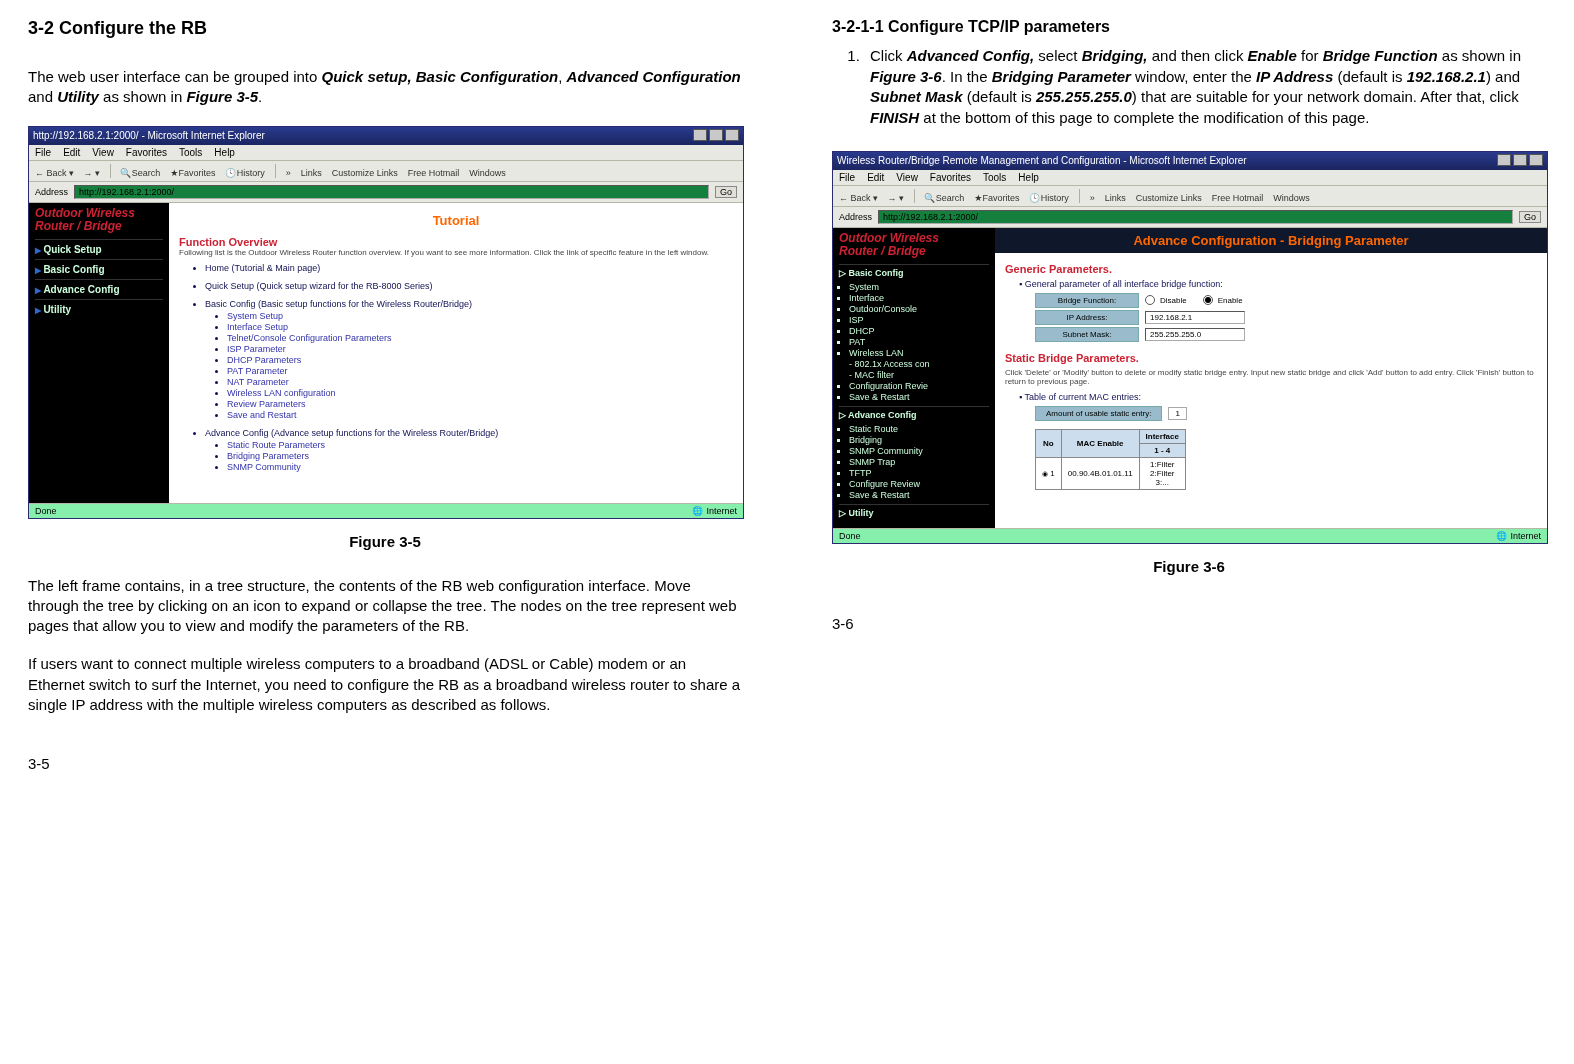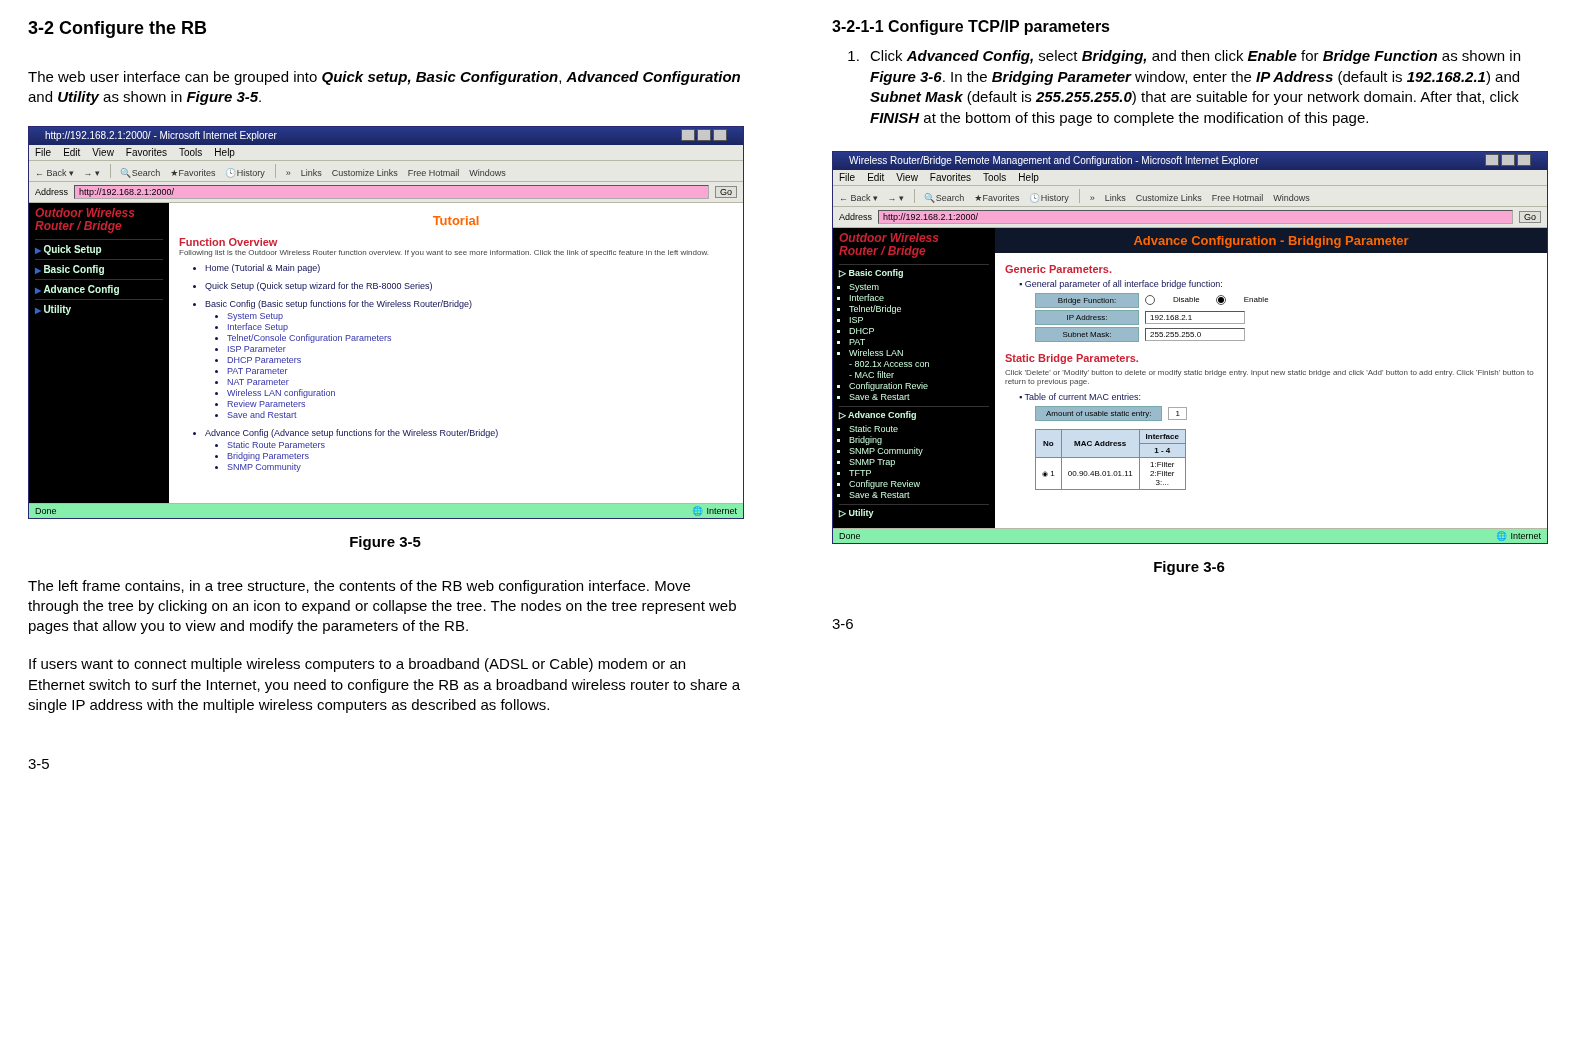--- a/index.html
+++ b/index.html
@@ -8,27 +8,27 @@
   h2{font-size:18px;font-weight:bold;margin:0 0 28px 0}
   h3{font-size:16px;font-weight:bold;margin:0 0 10px 0}
   p{margin:0 0 18px 0;line-height:1.35}
   .emph{font-weight:bold;font-style:italic}
   ol{margin:0 0 22px 0;padding-left:32px}
   ol li{padding-left:6px;line-height:1.38}
   .fig-caption{text-align:center;font-weight:bold;margin:14px 0 26px 0}
   .page-num{text-align:left;margin-top:40px}
   
   .ie-window{border:1px solid #2a2a70;background:#e8e8e2;font-family:Tahoma,Arial,sans-serif;width:100%}
-  .ie-title{background:linear-gradient(#2a3a8d,#1a2560);color:#fff;font-size:10px;padding:2px 16px;display:flex;align-items:center;justify-content:space-between}
+  .ie-title{background:linear-gradient(#2a3a8d,#1a2560);color:#fff;font-size:10px;padding:2px 4px;display:flex;align-items:center;justify-content:space-between}
   .ie-title .btns span{display:inline-block;width:12px;height:10px;background:#c9c9c9;border:1px solid #555;margin-left:2px}
   .ie-menu{font-size:10px;padding:2px 6px;border-bottom:1px solid #b7b7a8;background:#e8e8e2;display:flex;gap:12px}
   .ie-tool{font-size:9px;padding:3px 6px;border-bottom:1px solid #b7b7a8;background:#e8e8e2;display:flex;gap:10px;align-items:flex-end;color:#333;flex-wrap:nowrap;overflow:hidden}
   .ie-tool .divider{width:1px;height:14px;background:#b0b0a0}
   .ie-addr{font-size:9px;padding:3px 6px;border-bottom:1px solid #b7b7a8;background:#e8e8e2;display:flex;align-items:center;gap:6px}
-  .ie-addr .field{flex:1;background:#f9a8d4;border:1px inset #aaa;padding:1px 4px}
+  .ie-addr .field{flex:1;background:#15803d;border:1px inset #aaa;padding:1px 4px}
   .ie-addr .go{border:1px solid #888;padding:0 4px;background:#e0e0d8}
   .ie-body{display:flex;background:#fff;min-height:300px}
   .ie-side{width:128px;background:#000;color:#aaa;font-size:10px;padding:4px 6px}
   .ie-side .brand{color:#c23;font-weight:bold;font-style:italic;font-size:12px;line-height:1.1;margin-bottom:6px}
   .ie-side .nav-item{color:#cfd;padding:4px 0;border-top:1px solid #333;font-weight:bold}
   .ie-side .nav-item::before{content:"▶ ";color:#36c;font-size:8px}
   .ie-main5{flex:1;padding:6px 10px 6px 10px;font-size:9px;color:#226}
   .ie-main5 .tut{color:#f60;font-weight:bold;text-align:center;font-size:13px;margin:4px 0 8px 0}
   .ie-main5 .ov-title{color:#c23;font-weight:bold;font-size:11px}
   .ie-main5 .ov-desc{color:#444;font-size:8px;margin-bottom:6px}
@@ -46,21 +46,21 @@
   .ie-side6 .grp.exp::before{content:"▷ "}
   .ie-side6 ul{margin:0 0 4px 10px;padding:0}
   .ie-side6 li{list-style:square;margin:1px 0;color:#cfd}
   .ie-main6{flex:1;font-size:9px}
   .ie-main6 .hdr{background:#0f172a;color:#f60;font-weight:bold;text-align:center;font-size:13px;padding:5px 0}
   .ie-main6 .sec{padding:6px 10px}
   .ie-main6 .sec-title{color:#c23;font-weight:bold;font-size:11px;margin:4px 0}
   .ie-main6 .param-row{display:flex;align-items:center;gap:6px;margin:2px 0 2px 30px}
   .ie-main6 .param-row .lbl{background:#9bc;border:1px solid #7aa;padding:2px 10px;width:82px;text-align:center;font-size:8px}
   .ie-main6 .param-row .val{background:#fff;border:1px inset #aaa;padding:1px 4px;font-size:8px;width:90px}
-  .ie-main6 .radio{display:inline-flex;gap:18px;margin-right:10px;font-size:8px}
+  .ie-main6 .radio{display:inline-flex;align-items:center;gap:5px;margin-right:10px;font-size:8px}
   .ie-main6 .radio .dot{width:8px;height:8px;border:1px solid #555;border-radius:50%;display:inline-block;position:relative}
   .ie-main6 .radio .dot.on::after{content:"";position:absolute;inset:1px;background:#000;border-radius:50%}
   .ie-main6 .note{color:#444;font-size:8px;margin:2px 0 6px 0}
   .ie-main6 .bullet{color:#115;font-size:9px;margin:4px 0 4px 14px}
   .ie-main6 .bullet::before{content:"▪ ";}
   .ie-main6 .amount-row{display:flex;align-items:center;gap:6px;margin:4px 0 8px 30px}
   .ie-main6 .amount-row .lbl{background:#9bc;border:1px solid #7aa;padding:2px 10px;font-size:8px}
   .ie-main6 .amount-row .val{background:#fff;border:1px solid #aaa;padding:1px 6px;font-size:8px}
   .ie-main6 table{border-collapse:collapse;margin-left:30px}
   .ie-main6 th,.ie-main6 td{border:1px solid #888;font-size:8px;padding:2px 6px;text-align:center;background:#eef}
@@ -217,21 +217,21 @@
       <div class="ie-body6">
         <div class="ie-side6">
           <div class="brand">
             <div>Outdoor Wireless</div>
             <div>Router / Bridge</div>
           </div>
           <div class="grp exp">Basic Config</div>
           <ul>
             <li>System</li>
             <li>Interface</li>
-            <li>Telnet/Bridge</li>
+            <li>Outdoor/Console</li>
             <li>ISP</li>
             <li>DHCP</li>
             <li>PAT</li>
             <li>Wireless LAN</li>
             <li style="list-style:none">  - 802.1x Access con</li>
             <li style="list-style:none">  - MAC filter</li>
             <li>Configuration Revie</li>
             <li>Save &amp; Restart</li>
           </ul>
           <div class="grp exp">Advance Config</div>
@@ -275,21 +275,21 @@
             <div class="note">Click 'Delete' or 'Modify' button to delete or modify static bridge entry. Input new static bridge and click 'Add' button to add entry. Click 'Finish' button to return to previous page.</div>
             <div class="bullet">Table of current MAC entries:</div>
             <div class="amount-row">
               <span class="lbl">Amount of usable static entry:</span>
               <span class="val">1</span>
             </div>
             <table>
               <tbody>
                   <tr>
                 <th rowspan="2">No</th>
-                <th rowspan="2">MAC Address</th>
+                <th rowspan="2">MAC Enable</th>
                 <th>Interface</th>
               </tr>
               <tr>
                     <th>1 - 4</th>
                   </tr>
               <tr>
                 <td class="white"><span style="font-size:7px">◉</span> <span>1</span></td>
                 <td class="white">00.90.4B.01.01.11</td>
                 <td class="white" style="white-space:pre-line">1:Filter
 2:Filter

